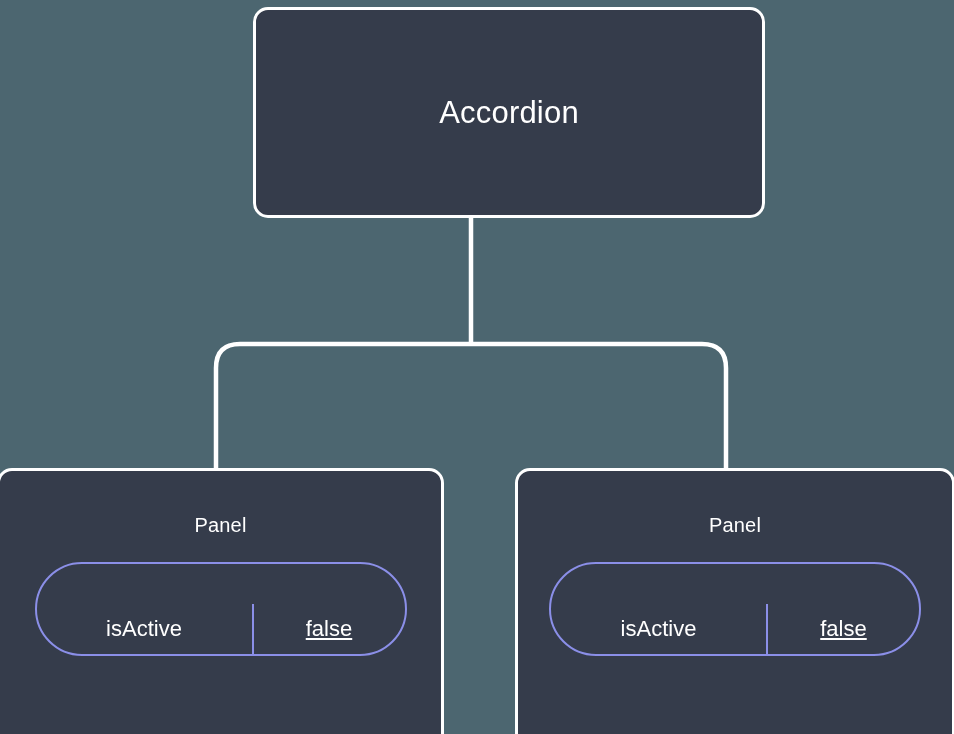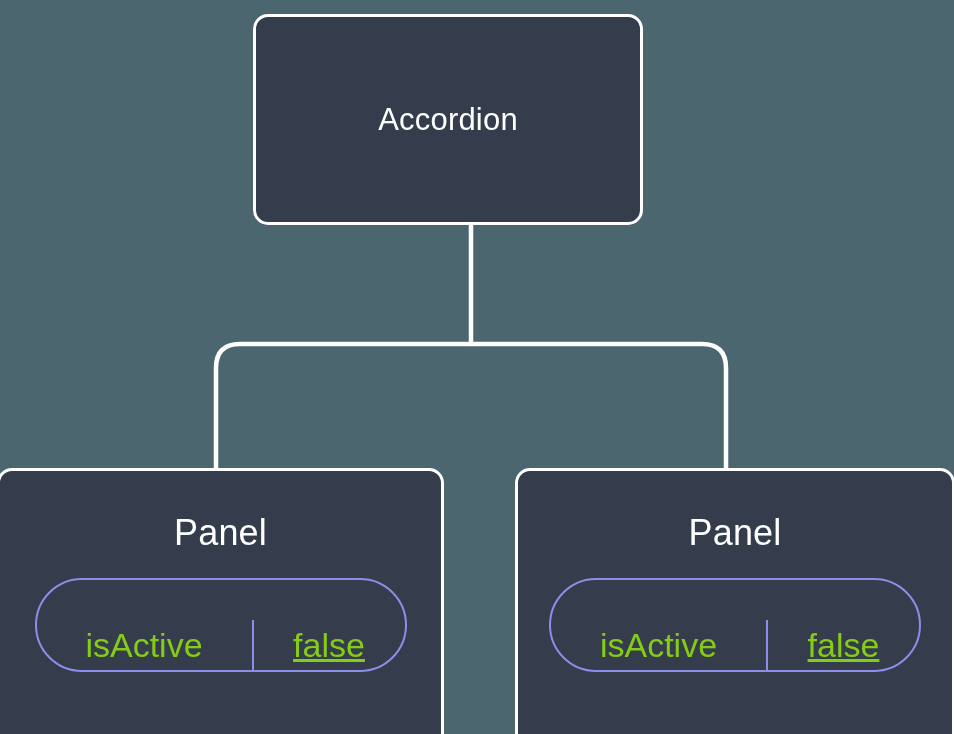--- a/index.html
+++ b/index.html
@@ -39,22 +39,22 @@
     background: #353c4b;
     border: 3px solid #ffffff;
     border-radius: 15px;
     display: flex;
     flex-direction: column;
     align-items: center;
   }
 
   .node-root {
     left: 253px;
-    top: 14px;
-    width: 390px;
+    top: 7px;
+    width: 512px;
     height: 211px;
     justify-content: center;
   }
 
   .node-leaf-left {
     left: -3px;
     top: 468px;
     width: 447px;
     height: 280px;
     padding-top: 44px;
@@ -71,21 +71,21 @@
   .node-title {
     color: #ffffff;
     font-size: 31px;
     font-weight: 400;
     letter-spacing: 0.2px;
     line-height: 1;
   }
 
   .node-leaf-left .node-title,
   .node-leaf-right .node-title {
-    font-size: 36px;
+    font-size: 20px;
   }
 
   
   .prop-pill {
     margin-top: 27px;
     height: 94px;
     border: 2px solid #8b8fe8;
     border-radius: 47px;
     display: flex;
     align-items: stretch;
@@ -93,22 +93,22 @@
   }
 
   .node-leaf-left .prop-pill { width: 372px; }
   .node-leaf-right .prop-pill { width: 372px; }
 
   .prop-key,
   .prop-value {
     display: flex;
     align-items: center;
     justify-content: center;
-    color: #84cc16;
-    font-size: 34px;
+    color: #ffffff;
+    font-size: 22px;
     line-height: 1;
     white-space: nowrap;
     margin-top: 40px;
   }
 
   .prop-key {
     flex: 0 0 217px;
     border-right: 2px solid #8b8fe8;
   }
 

